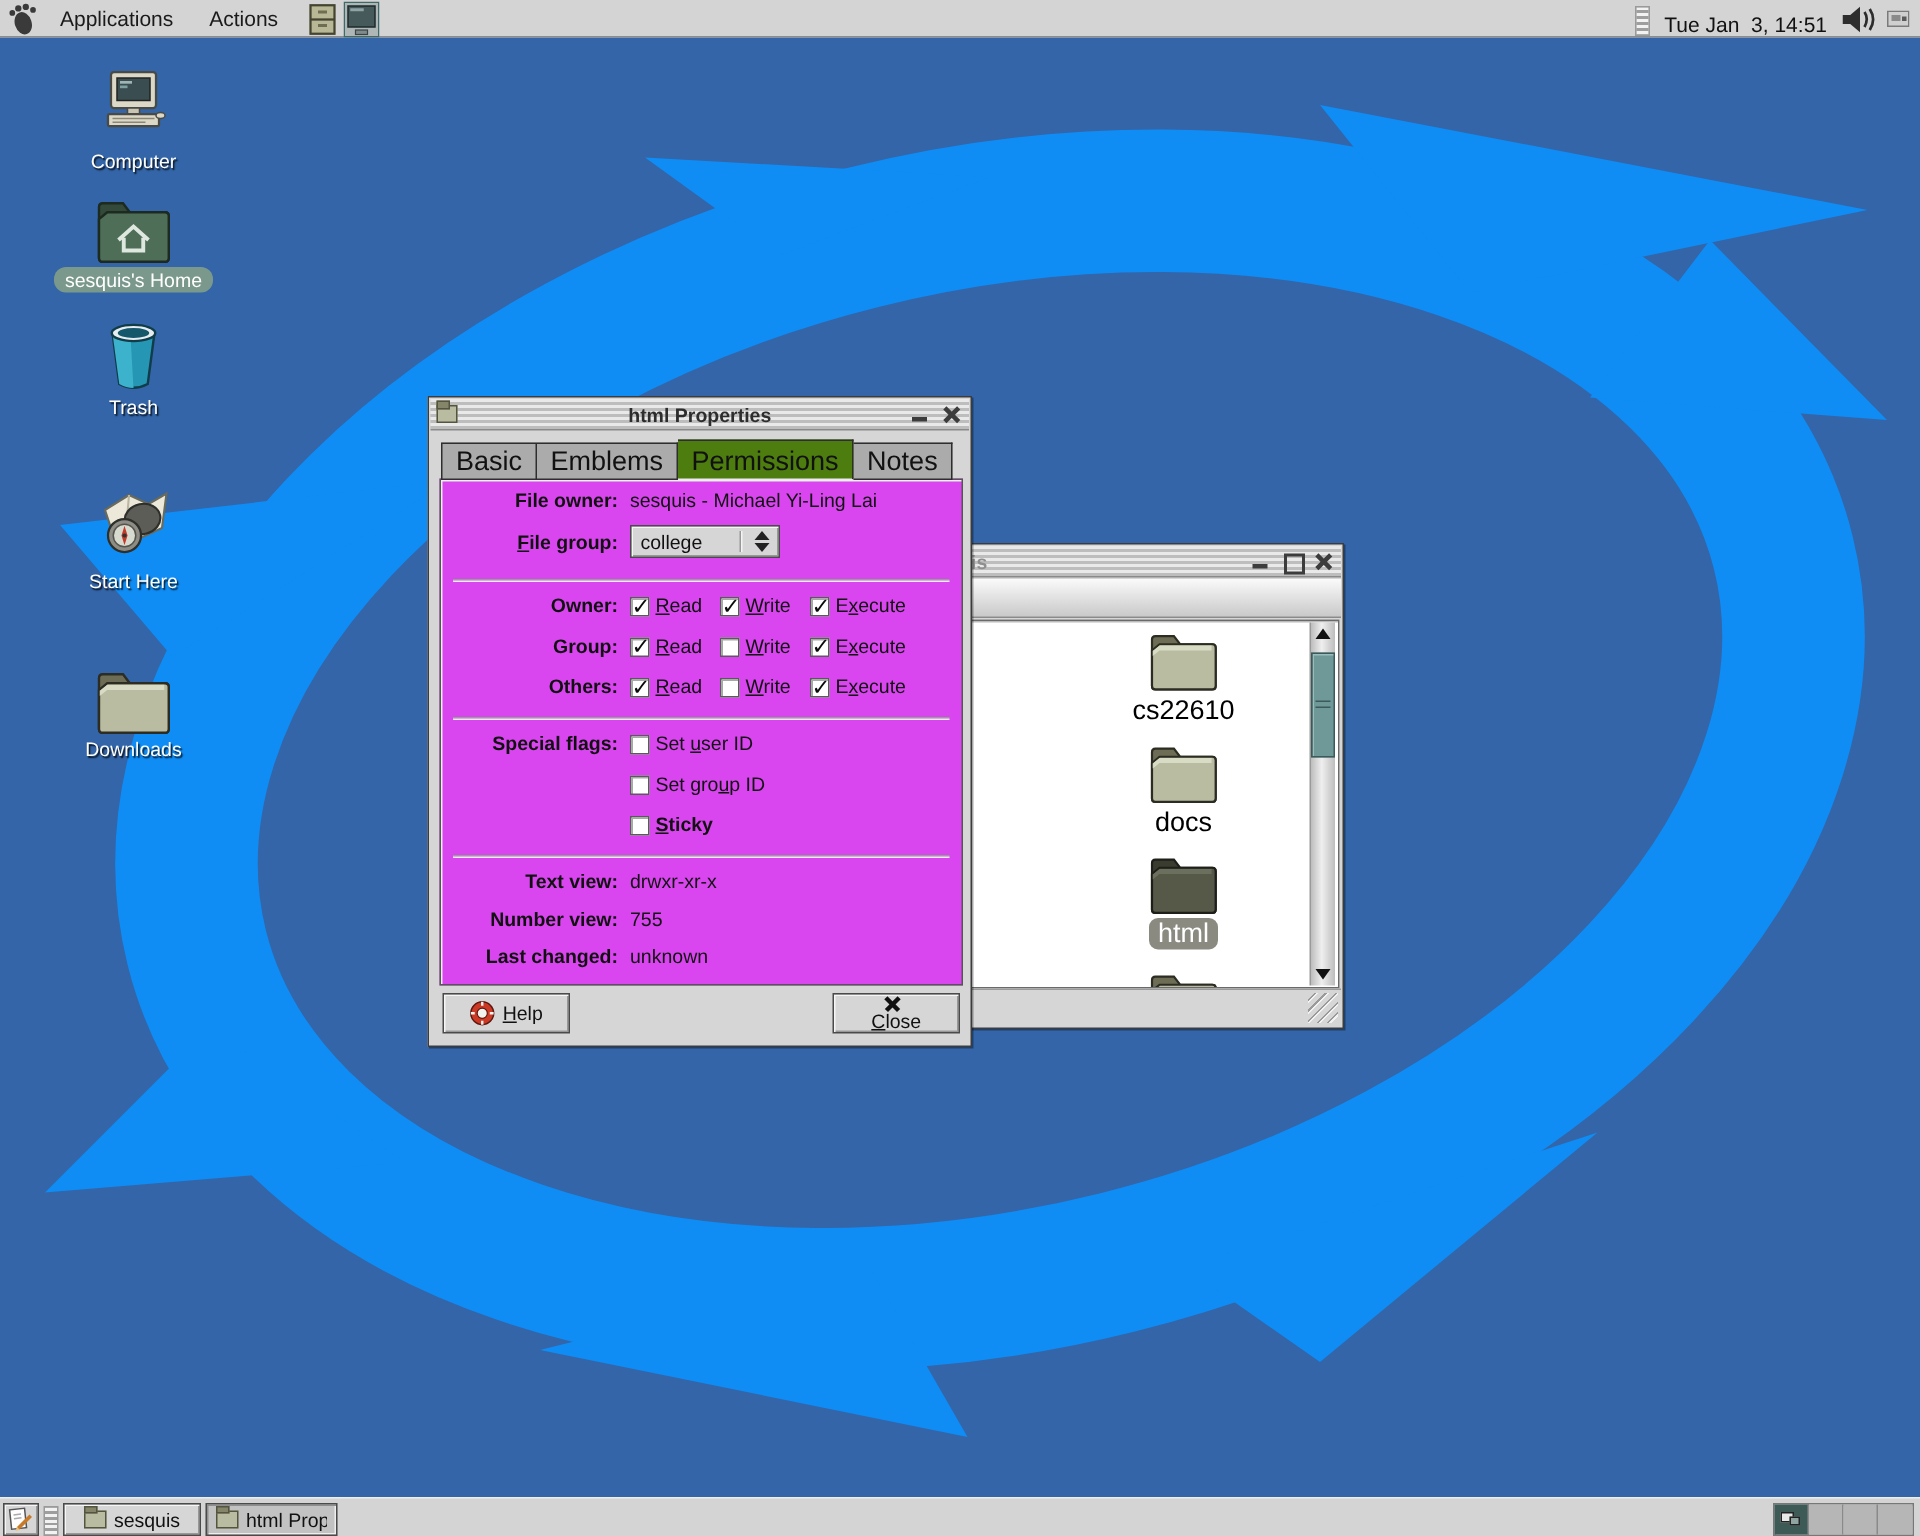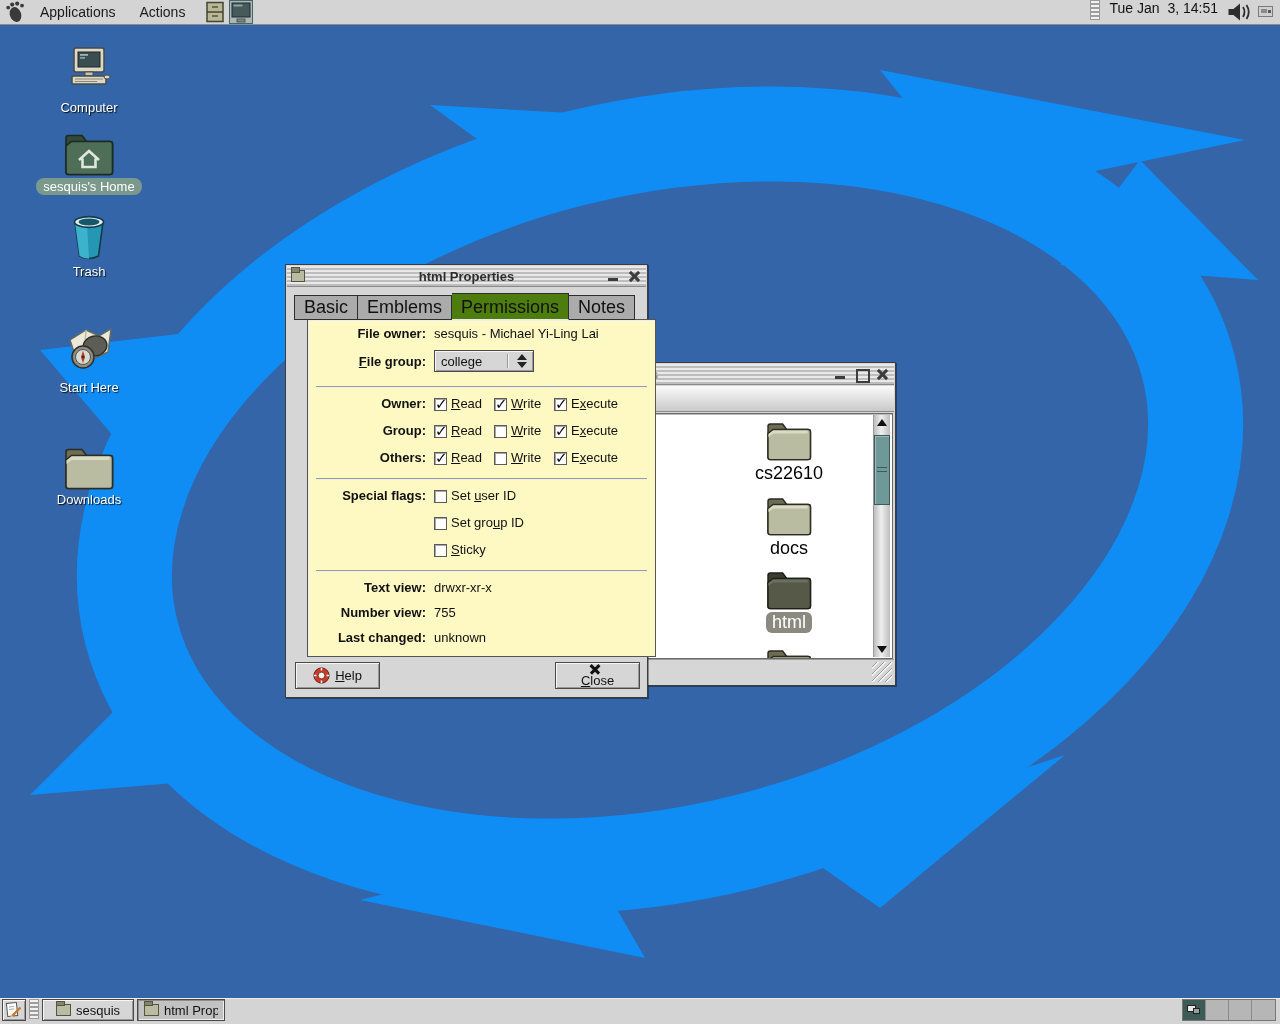--- a/index.html
+++ b/index.html
@@ -4,21 +4,21 @@
 <style>
   * { margin:0; padding:0; box-sizing:border-box; }
   html,body { width:1280px; height:1024px; overflow:hidden; }
   body { font-family:"Liberation Sans","DejaVu Sans",sans-serif; font-size:13px; color:#111; }
   .screen { position:absolute; left:0; top:0; width:1280px; height:1024px; background:#3365a8; overflow:hidden; }
 
   
   .panel { position:absolute; left:0; width:1280px; background:#d4d4d4; z-index:50; }
   .panel.top { top:0; height:25px; border-bottom:1px solid #8c8c8c; }
   .panel.bottom { top:998px; height:26px; border-top:1px solid #eee; }
-  .prow { position:absolute; top:0; height:100%; display:flex; align-items:flex-start; }
+  .prow { position:absolute; top:0; height:100%; display:flex; align-items:flex-end; }
   .menu-label { padding:0 12px; height:100%; display:flex; align-items:center; font-size:14px; color:#1a1a1a; }
   .clock { white-space:pre; font-size:14px; padding:0 8px; }
   .handle { width:10px; height:20px; margin:0 2px;
     background:repeating-linear-gradient(180deg,#f2f2f2 0 2px,#9e9e9e 2px 4px); border:1px solid #9a9a9a; }
   .plauncher { width:24px; height:23px; margin:0 1px; display:flex; align-items:center; justify-content:center; }
 
   
   .win { position:absolute; background:#d6d6d6; border:1px solid #3c3c3c; box-shadow:1px 1px 0 rgba(0,0,0,.35); }
   .titlebar { position:absolute; left:1px; right:1px; top:1px; height:21px;
     background:repeating-linear-gradient(180deg,#e9e9e9 0 2px,#bdbdbd 2px 4px);
@@ -46,22 +46,22 @@
   .xglyph::before,.xglyph::after { content:""; position:absolute; left:0; top:5px; width:12px; height:2.5px; background:#111; }
   .xglyph::before { transform:rotate(45deg);} .xglyph::after { transform:rotate(-45deg);}
 
   
   .dialog { left:285px; top:264px; width:363px; height:434px; z-index:30; }
   .tabs { position:absolute; left:8px; top:30px; height:25px; display:flex; z-index:3; }
   .tab { padding:3px 9px 4px; background:#ababab; border:1px solid #2e2e2e; border-left-width:0;
     display:flex; align-items:center; font-size:18px; }
   .tab:first-child { border-left-width:1px; }
   .tab.active { background:#4d7c0f; border-bottom:1px solid #ececec; margin-top:-2px; padding-top:5px; z-index:4; }
-  .page { position:absolute; left:21px; top:54px; width:349px; height:338px; border:1px solid #555;
-    box-shadow:inset 1px 1px 0 #eee; background:#fef9c3; }
+  .page { position:absolute; left:7px; top:54px; width:349px; height:338px; border:1px solid #555;
+    box-shadow:inset 1px 1px 0 #eee; background:#d946ef; }
   .frow { position:absolute; left:0; width:100%; display:flex; align-items:center; }
   .flabel { width:118px; text-align:right; font-weight:bold; flex:none; }
   .fval { margin-left:8px; }
   .hr { position:absolute; left:8px; right:8px; height:2px; border-top:1px solid #9b9b9b; border-bottom:1px solid #efefef; }
   .combo { width:100px; height:22px; padding-left:6px; justify-content:flex-start; position:relative; }
   .combo .sep { position:absolute; right:24px; top:3px; bottom:3px; width:2px; border-left:1px solid #989898; border-right:1px solid #f4f4f4; }
   .arrows { position:absolute; right:6px; top:3px; display:flex; flex-direction:column; gap:2px; }
   .arr-up { width:0; height:0; border-left:5px solid transparent; border-right:5px solid transparent; border-bottom:6px solid #222; }
   .arr-dn { width:0; height:0; border-left:5px solid transparent; border-right:5px solid transparent; border-top:6px solid #222; }
   .cbcell { display:flex; align-items:flex-end; width:60px; }
@@ -399,21 +399,21 @@
             <span class="cl">Set <u>u</u>ser ID</span>
           </div>
       </div>
       <div class="frow" style="top:195px;">
         <div class="flabel"></div>
         <div class="fval cbcell" style="width:auto;">
             <span class="cb" data-checked="false"></span>
             <span class="cl">Set gro<u>u</u>p ID</span>
           </div>
       </div>
-      <div class="frow" style="top:222px;">
+      <div class="frow" style="top:222px;font-weight:bold;">
         <div class="flabel"></div>
         <div class="fval cbcell" style="width:auto;">
             <span class="cb" data-checked="false"></span>
             <span class="cl"><u>S</u>ticky</span>
           </div>
       </div>
 
       <div class="hr" style="top:250px;"></div>
 
       <div class="frow" style="top:260px;">

